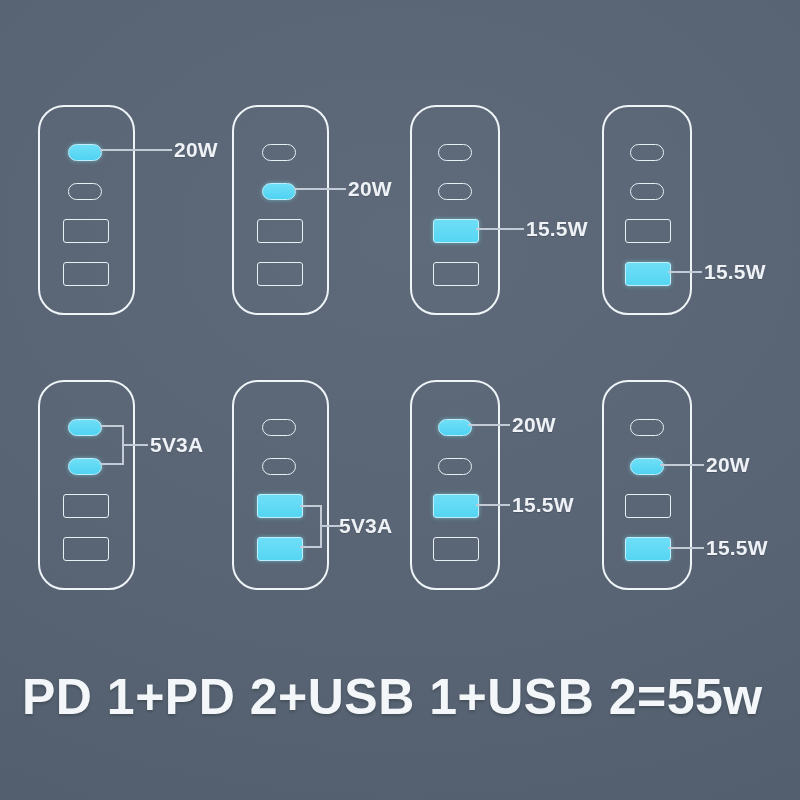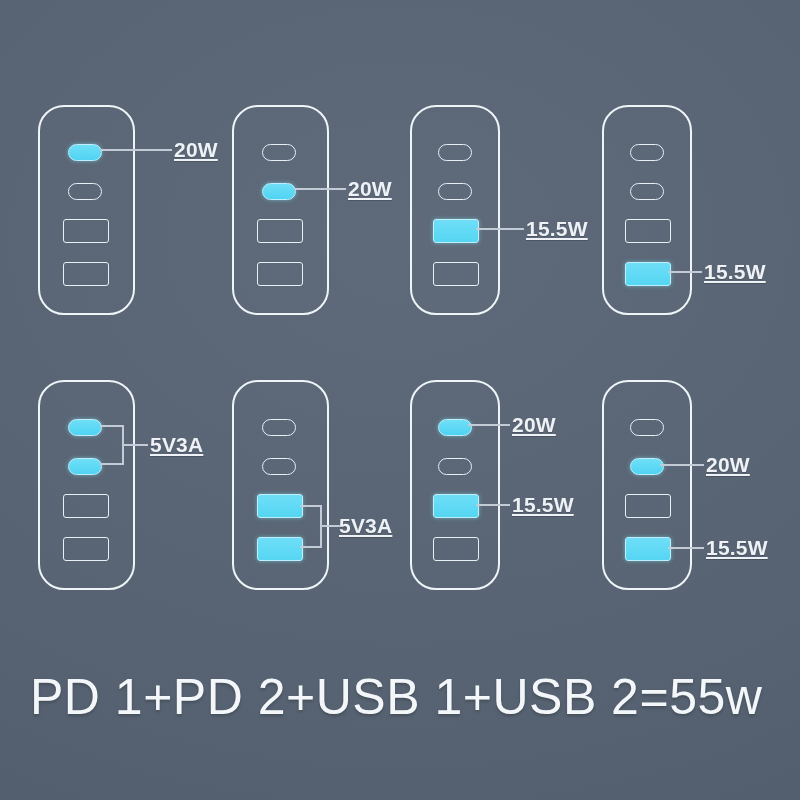--- a/index.html
+++ b/index.html
@@ -62,29 +62,28 @@
   }
   .lbl{
     position:absolute;
     color:#eef2f6;
     font-size:21px;
     font-weight:bold;
     letter-spacing:0.2px;
     white-space:nowrap;
     line-height:1;
     text-shadow:0 1px 1px rgba(0,0,0,0.18);
-    text-decoration:underline;
   }
   #caption{
     position:absolute;
-    left:30px;
+    left:22px;
     top:672px;
     color:#f4f7fa;
     font-size:50px;
-    font-weight:normal;
+    font-weight:bold;
     letter-spacing:0.5px;
     white-space:nowrap;
     line-height:1;
     text-shadow:0 2px 3px rgba(0,0,0,0.2);
   }
 </style>
 </head>
 <body>
 
 <div id="stage">

